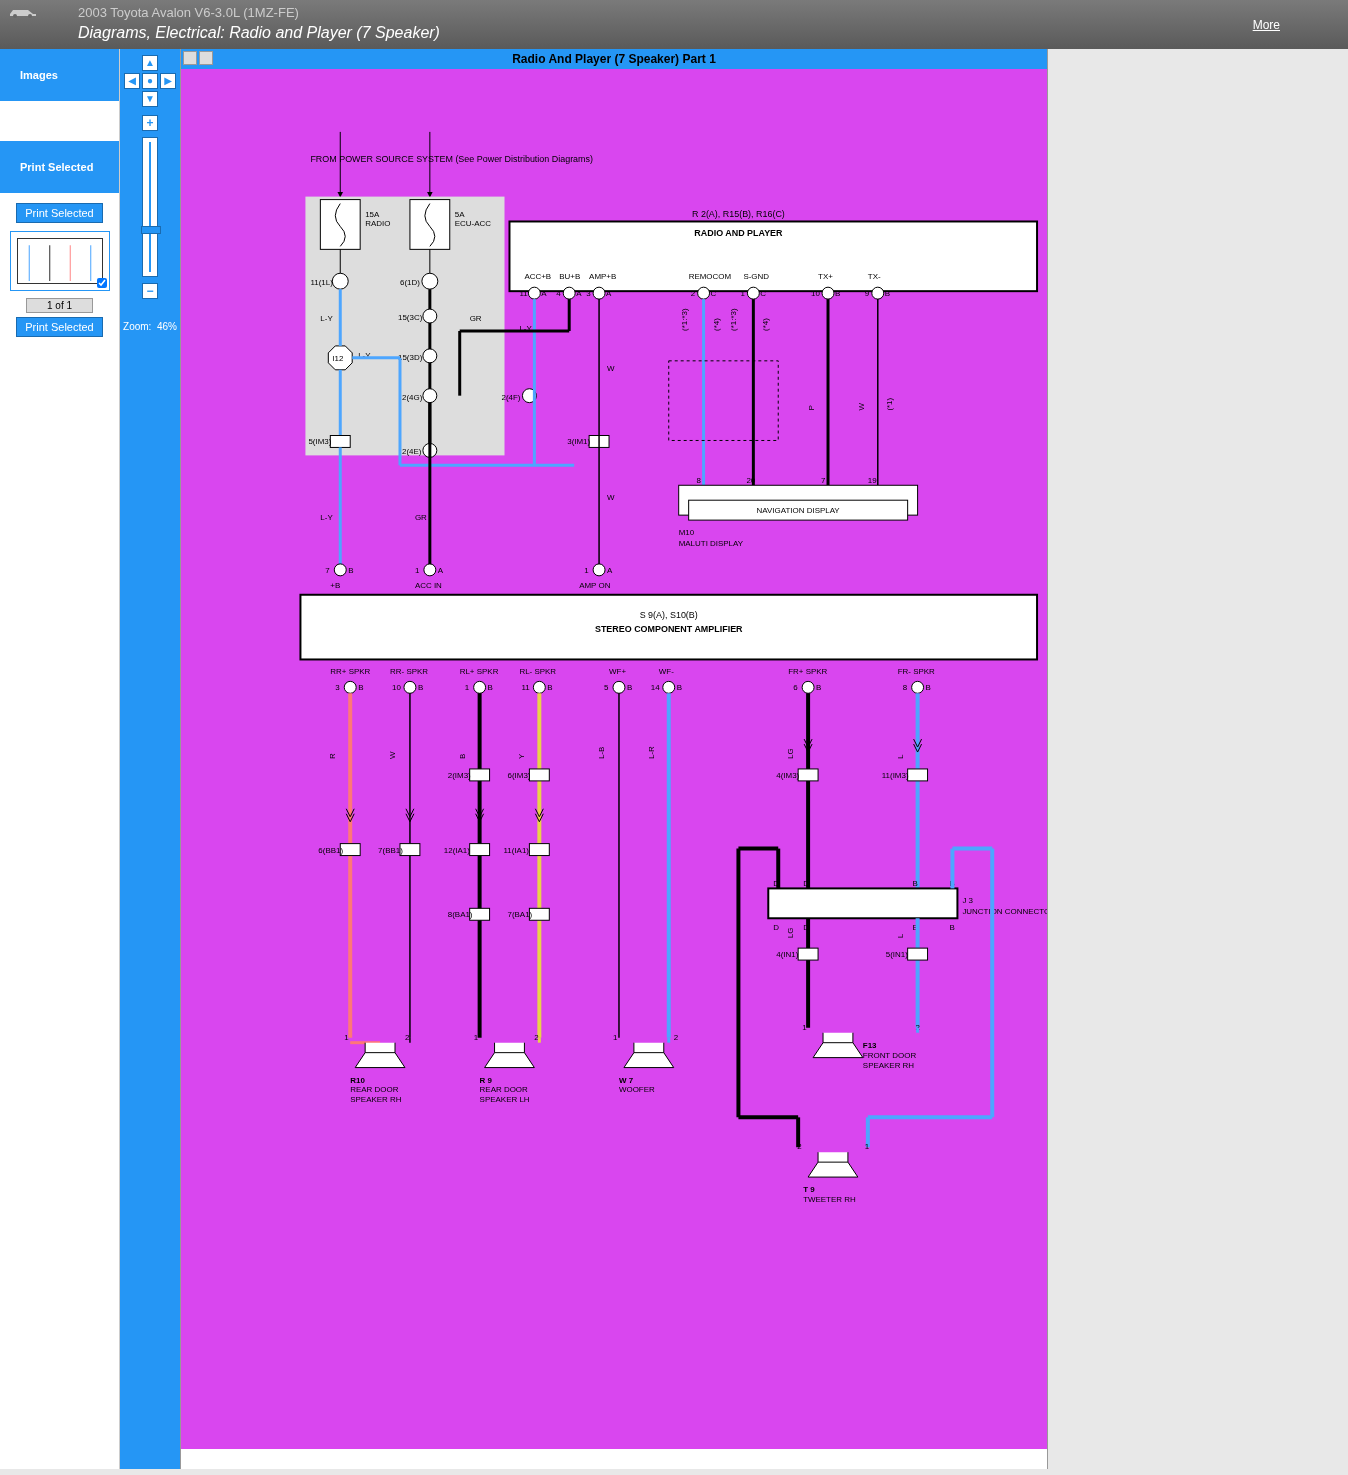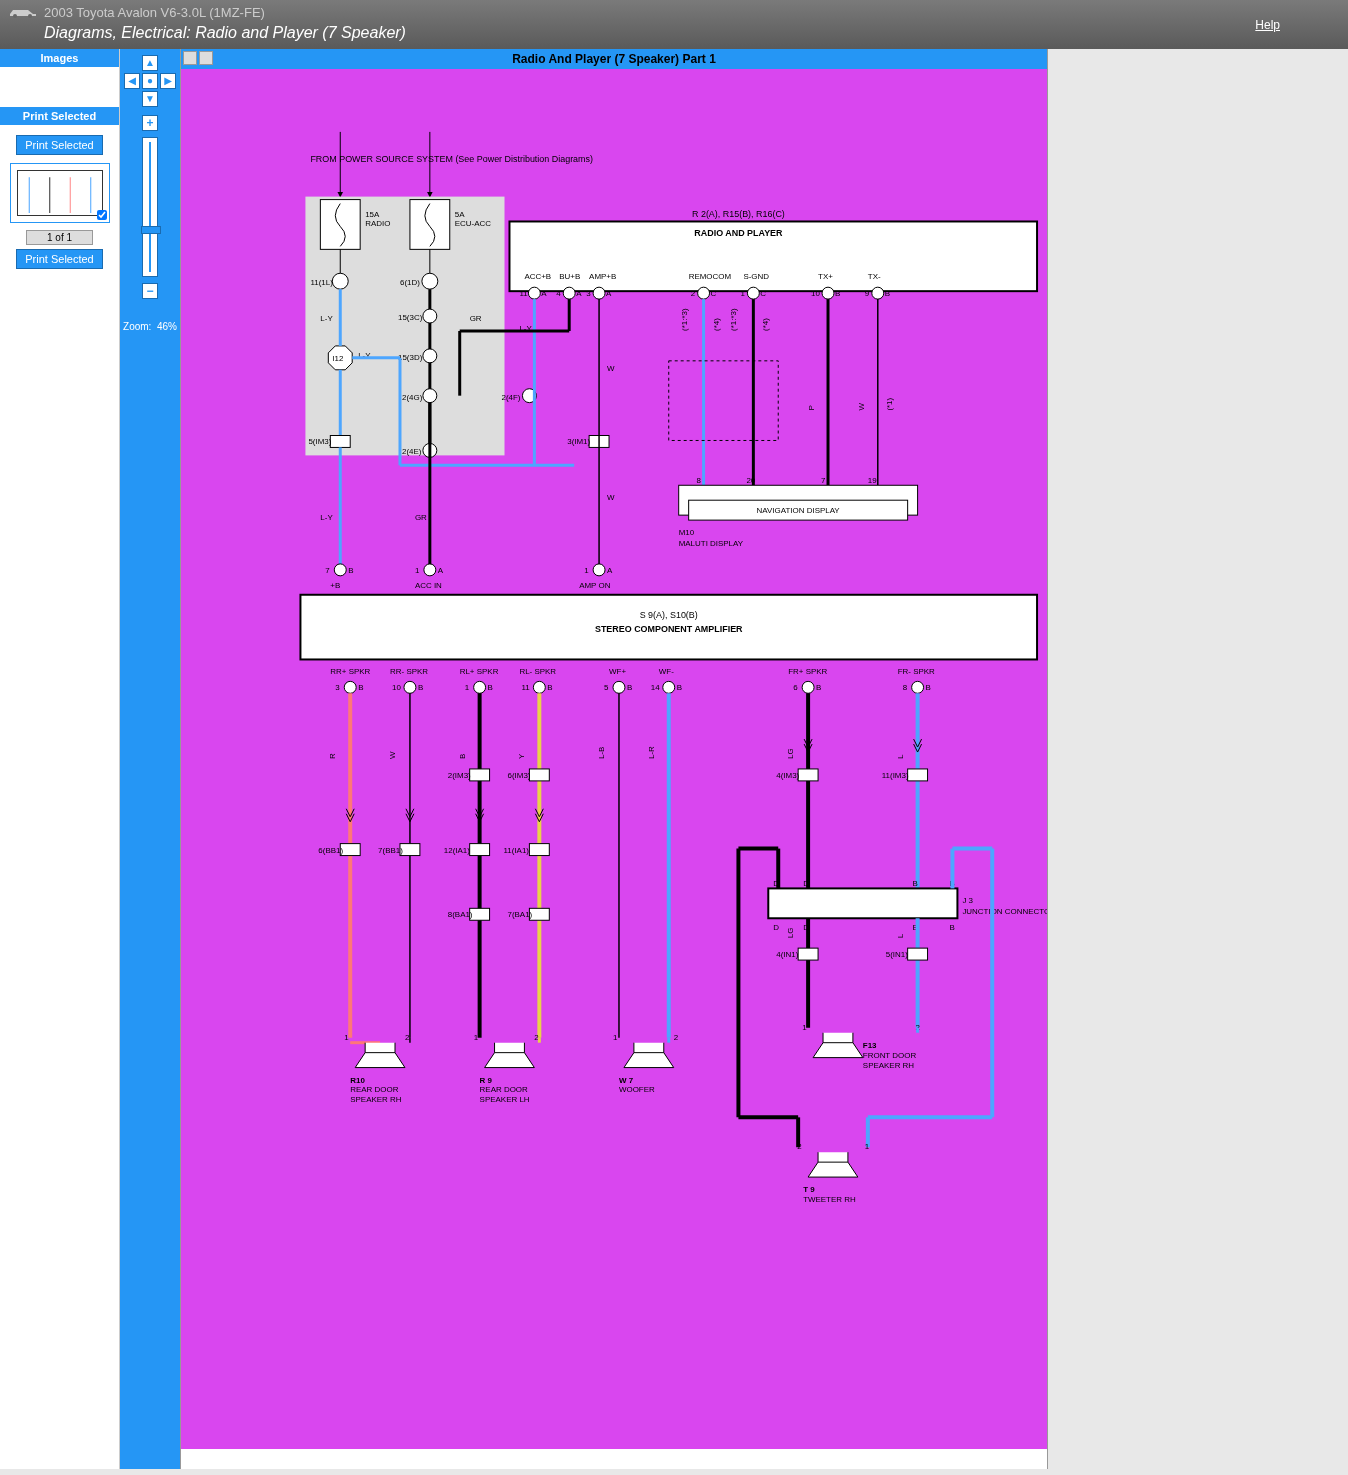--- a/index.html
+++ b/index.html
@@ -1,30 +1,30 @@
 <!DOCTYPE html>
 <html><head>
 <meta charset="utf-8">
 <style>
 * { margin: 0; padding: 0; box-sizing: border-box; font-family: Arial, sans-serif; }
 body { background: #e8e8e8; width: 1348px; }
 
 
 .header { background: linear-gradient(#7a7a7a, #5a5a5a); color: #fff; padding: 4px 8px; display: flex; align-items: flex-start; }
 .car-icon { width: 30px; height: 12px; margin-right: 6px; margin-top: 2px; }
-.header-text { flex: 1; font-size: 12px; line-height: 1.4; }
+.header-text { flex: 1; font-size: 12px; line-height: 1.4; margin-left: 34px; }
 .vehicle-title { color: #ccc; font-size: 13px; }
 .section-title { color: #4da6ff; font-size: 12px; }
 .breadcrumb { color: #fff; font-size: 16px; font-style: italic; }
 .help-link { color: #fff; text-decoration: underline; font-size: 12px; margin-right: 60px; margin-top: 14px; }
 
 
 .main { display: flex; height: 1420px; }
 .sidebar { width: 120px; background: #fff; border-right: 1px solid #ccc; }
-.sb-header { background: #2596f5; color: #fff; text-align: center; font-size: 11px; padding: 3px; font-weight: bold; }
+.sb-header { background: #2596f5; color: #fff; font-size: 11px; padding: 20px; font-weight: bold; }
 .sb-content { padding: 6px; text-align: center; }
 .thumb { width: 100px; height: 75px; border: 1px solid #2596f5; margin: 4px auto; background: #fff; position: relative; }
 .thumb-inner { position: absolute; inset: 6px; border: 1px solid #333; }
 .btn { background: #2596f5; color: #fff; border: 1px solid #1a6bb0; font-size: 11px; padding: 3px 8px; cursor: pointer; margin: 4px 0; }
 .page-label { font-size: 10px; background: #ddd; border: 1px solid #999; padding: 1px 20px; display: inline-block; }
 
 
 .zoom-panel { width: 60px; background: #2596f5; display: flex; flex-direction: column; align-items: center; padding: 6px 0; color: #fff; font-size: 10px; }
 .zoom-arrows { display: grid; grid-template-columns: repeat(3, 16px); grid-template-rows: repeat(3, 16px); gap: 2px; margin-bottom: 6px; }
 .zoom-arrow { background: #fff; border: 1px solid #1a6bb0; display: flex; align-items: center; justify-content: center; font-size: 10px; color: #2596f5; cursor: pointer; }
@@ -56,21 +56,21 @@
 <div class="header">
   <svg class="car-icon" viewBox="0 0 30 12">
       <path d="M2 8 L5 4 L20 4 L25 8 L28 8 L28 10 L2 10 Z" fill="#ccc"></path>
       <circle cx="7" cy="10" r="2" fill="#666"></circle>
       <circle cx="22" cy="10" r="2" fill="#666"></circle>
     </svg>
   <div class="header-text">
     <div class="vehicle-title">2003 Toyota Avalon V6-3.0L (1MZ-FE)</div>
     <div class="breadcrumb">Diagrams, Electrical: Radio and Player (7 Speaker)</div>
   </div>
-  <a class="help-link">Help</a>
+  <a class="help-link">More</a>
 </div>
 
 <div class="main">
   <div class="sidebar">
     <div class="sb-header">Images</div>
     <div style="height:40px"></div>
     <div class="sb-header">Print Selected</div>
     <div class="sb-content">
       <button class="btn">Print Selected</button>
       <div class="thumb" style="height:60px">

